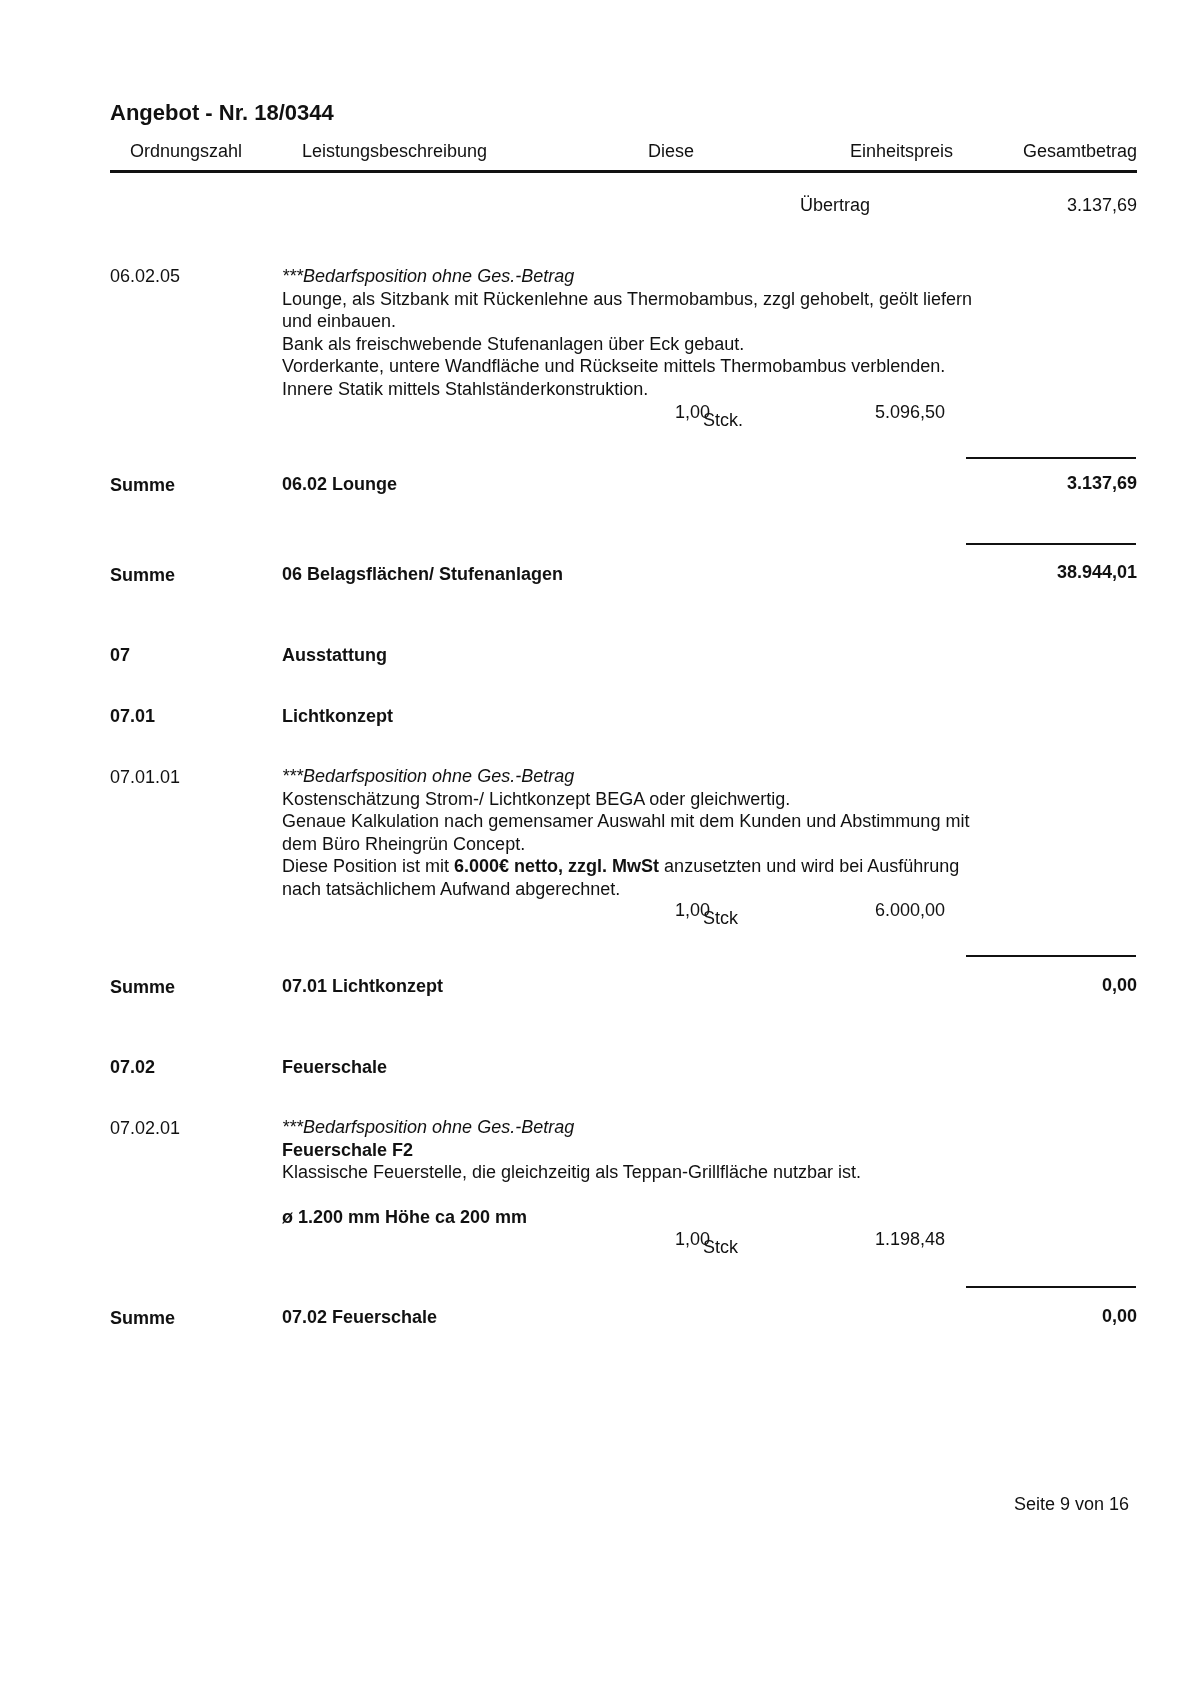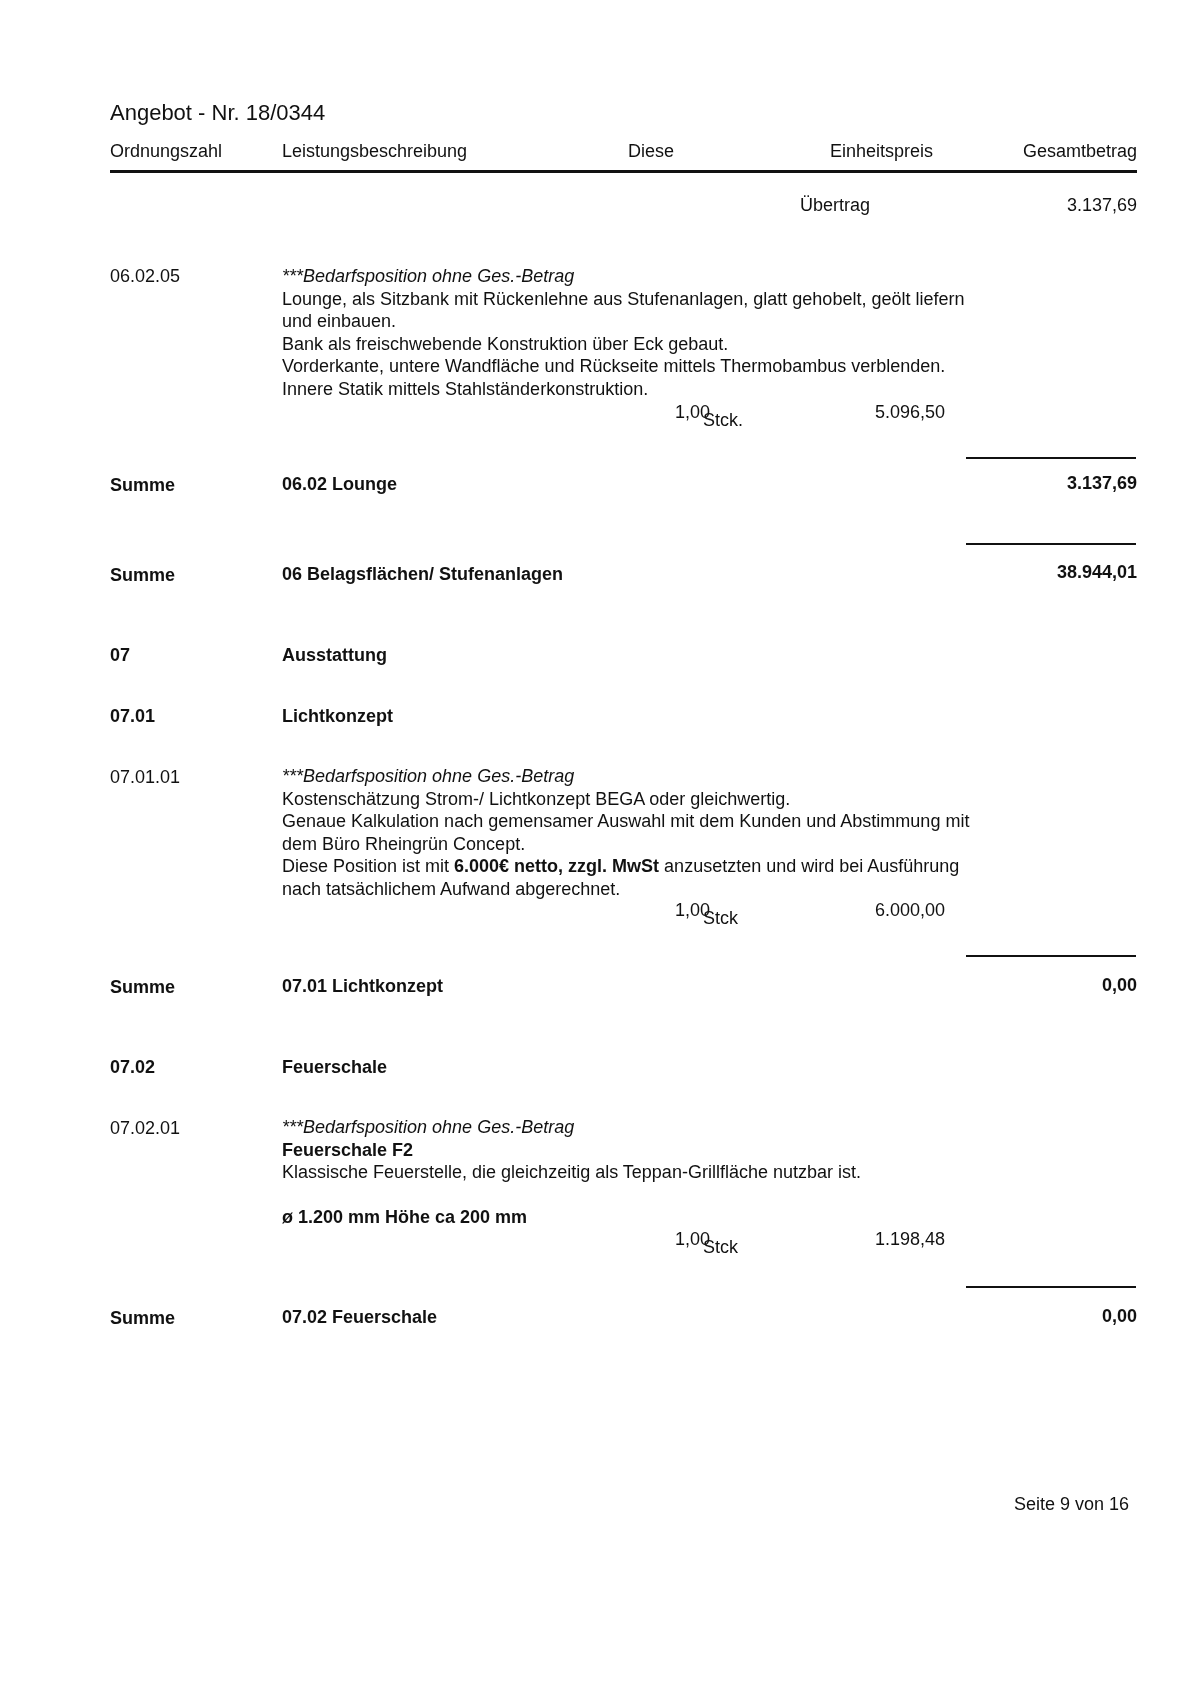--- a/index.html
+++ b/index.html
@@ -1,22 +1,22 @@
 <!DOCTYPE html>
 <html><head>
   <meta charset="utf-8">
   <style>
     html, body { margin: 0; padding: 0; background: #ffffff; }
     body {
       width: 1199px; height: 1700px; position: relative; overflow: hidden;
       font-family: "Liberation Sans", sans-serif; color: #111111;
     }
     .abs { position: absolute; white-space: nowrap; }
-    .title { left: 110px; top: 100px; font-size: 22px; font-weight: normal; }
-    .hdr { top: 141px; font-size: 18px; }
+    .title { left: 110px; top: 100px; font-size: 22px; font-weight: bold; }
+    .hdr { top: 141px; font-size: 18px; margin-left: 20px; }
     .hdr-rule { position: absolute; left: 110px; top: 170px; width: 1027px; height: 0; border-top: 3px solid #111; }
     .n { font-size: 18px; }
     .b { font-weight: bold; }
     .i { font-style: italic; }
     .r { text-align: left; }
     .desc { position: absolute; left: 282px; font-size: 18px; line-height: 22.5px; width: 820px; }
     .desc div { white-space: nowrap; }
     .sumrule { position: absolute; left: 966px; width: 170px; height: 0; border-top: 2px solid #111; }
     .c-ord { left: 110px; }
     .c-desc { left: 282px; }
@@ -36,23 +36,23 @@
 <div class="abs hdr r" style="right:62px">Gesamtbetrag</div>
 <div class="hdr-rule"></div>
 
 <div class="abs n" style="left:800px; top:195px">Übertrag</div>
 <div class="abs n r c-total" style="top:195px">3.137,69</div>
 
 <div>
   <div class="abs n c-ord" style="top:266px">06.02.05</div>
   <div class="desc" style="top:265px">
     <div class="i">***Bedarfsposition ohne Ges.-Betrag</div>
-    <div>Lounge, als Sitzbank mit Rückenlehne aus Stufenanlagen, glatt gehobelt, geölt liefern</div>
+    <div>Lounge, als Sitzbank mit Rückenlehne aus Thermobambus, zzgl gehobelt, geölt liefern</div>
     <div>und einbauen.</div>
-    <div>Bank als freischwebende Konstruktion über Eck gebaut.</div>
+    <div>Bank als freischwebende Stufenanlagen über Eck gebaut.</div>
     <div>Vorderkante, untere Wandfläche und Rückseite mittels Thermobambus verblenden.</div>
     <div>Innere Statik mittels Stahlständerkonstruktion.</div>
   </div>
   <div class="abs n c-menge-num" style="top:402px">1,00</div>
   <div class="abs n c-menge-unit" style="top:402px">Stck.</div>
   <div class="abs n r c-ep" style="top:402px">5.096,50</div>
 </div>
 
 <div class="sumrule" style="top:457px"></div>
 <div class="abs n b c-ord" style="top:475px">Summe</div>

